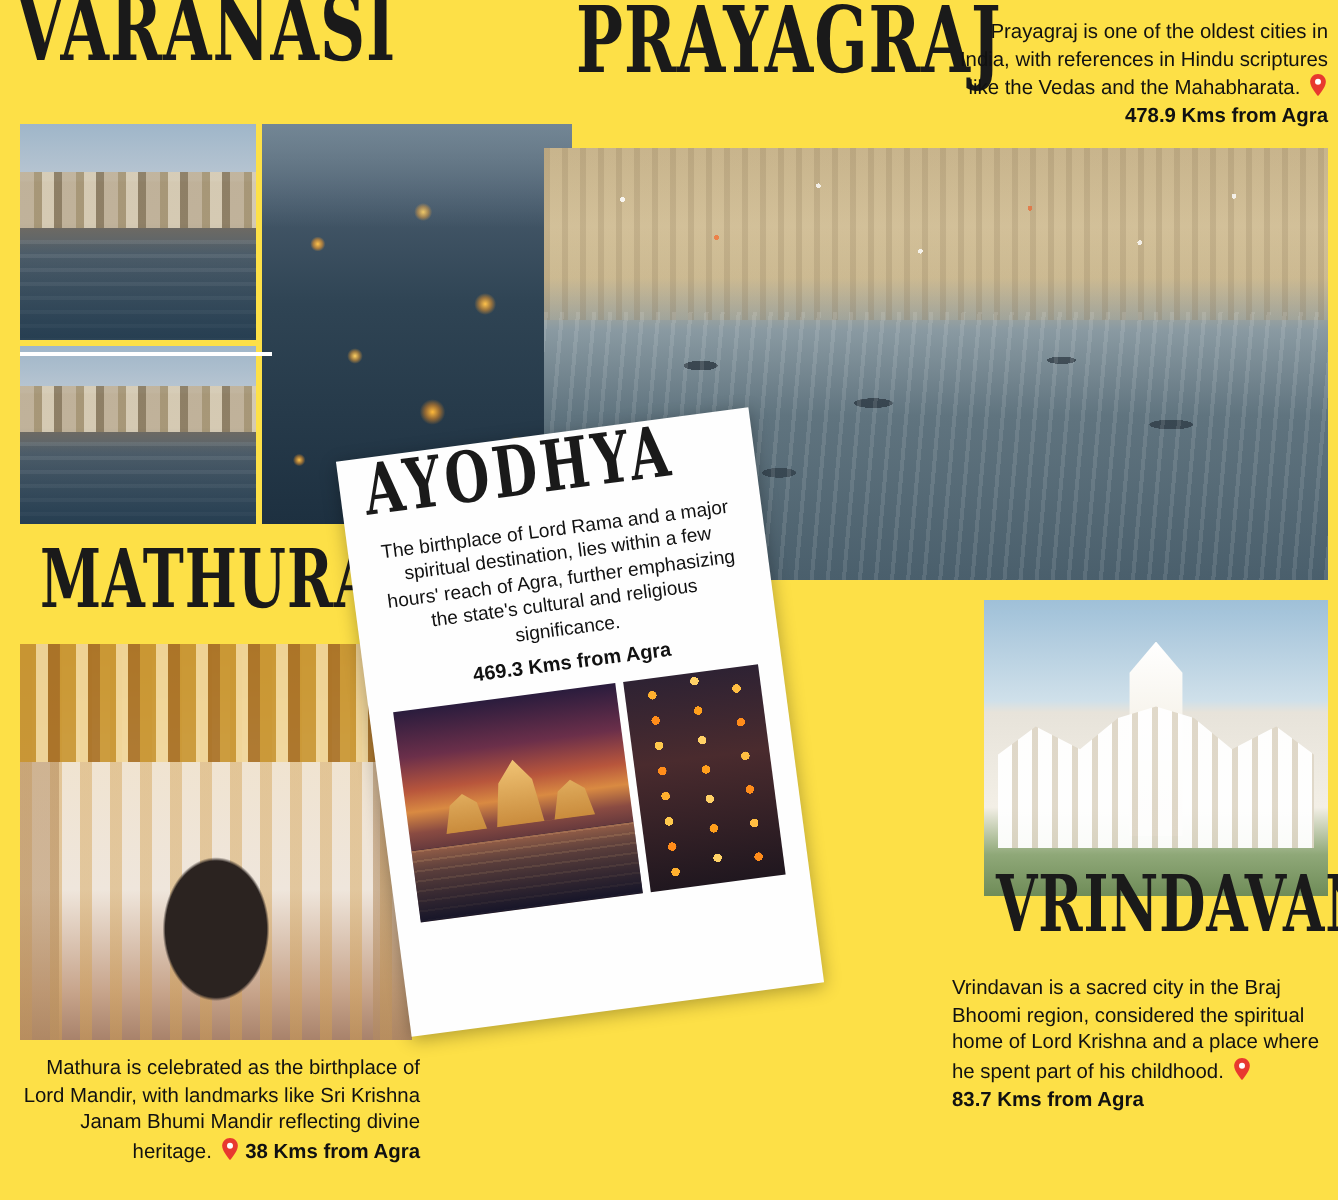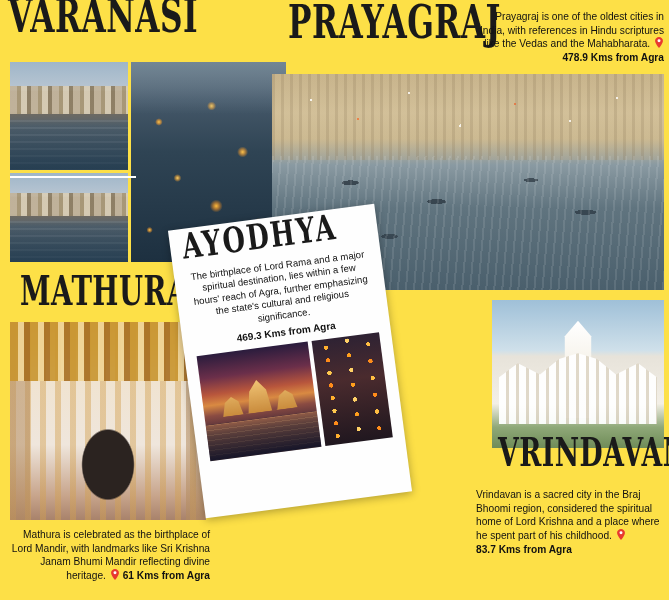--- a/index.html
+++ b/index.html
@@ -309,21 +309,21 @@
 
   <div>
     <div class="city-title" id="mathura-title">MATHURA</div>
     <span class="img art-mathura" id="mathura-image"></span>
     <div id="mathura-caption" class="caption-block">
       <span>Mathura is celebrated as the birthplace of Lord Mandir, with landmarks like Sri Krishna Janam Bhumi Mandir reflecting divine heritage.</span>
       <svg class="pin" viewBox="0 0 10 14" style="margin-left:2px;">
         <path d="M5 0C2.24 0 0 2.2 0 4.9 0 8.6 5 14 5 14s5-5.4 5-9.1C10 2.2 7.76 0 5 0z" fill="#e8392f"></path>
         <circle cx="5" cy="4.9" r="1.9" fill="#ffffff"></circle>
       </svg>
-      <span class="dist">61 Kms from Agra</span>
+      <span class="dist">38 Kms from Agra</span>
     </div>
   </div>
 
   <div>
     <span class="img art-vrindavan" id="vrindavan-image"></span>
     <div class="city-title" id="vrindavan-title">VRINDAVAN</div>
     <div id="vrindavan-caption" class="caption-block">
       <span>Vrindavan is a sacred city in the Braj Bhoomi region, considered the spiritual home of Lord Krishna and a place where he spent part of his childhood.</span>
       <svg class="pin" viewBox="0 0 10 14" style="margin-left:2px;">
         <path d="M5 0C2.24 0 0 2.2 0 4.9 0 8.6 5 14 5 14s5-5.4 5-9.1C10 2.2 7.76 0 5 0z" fill="#e8392f"></path>

